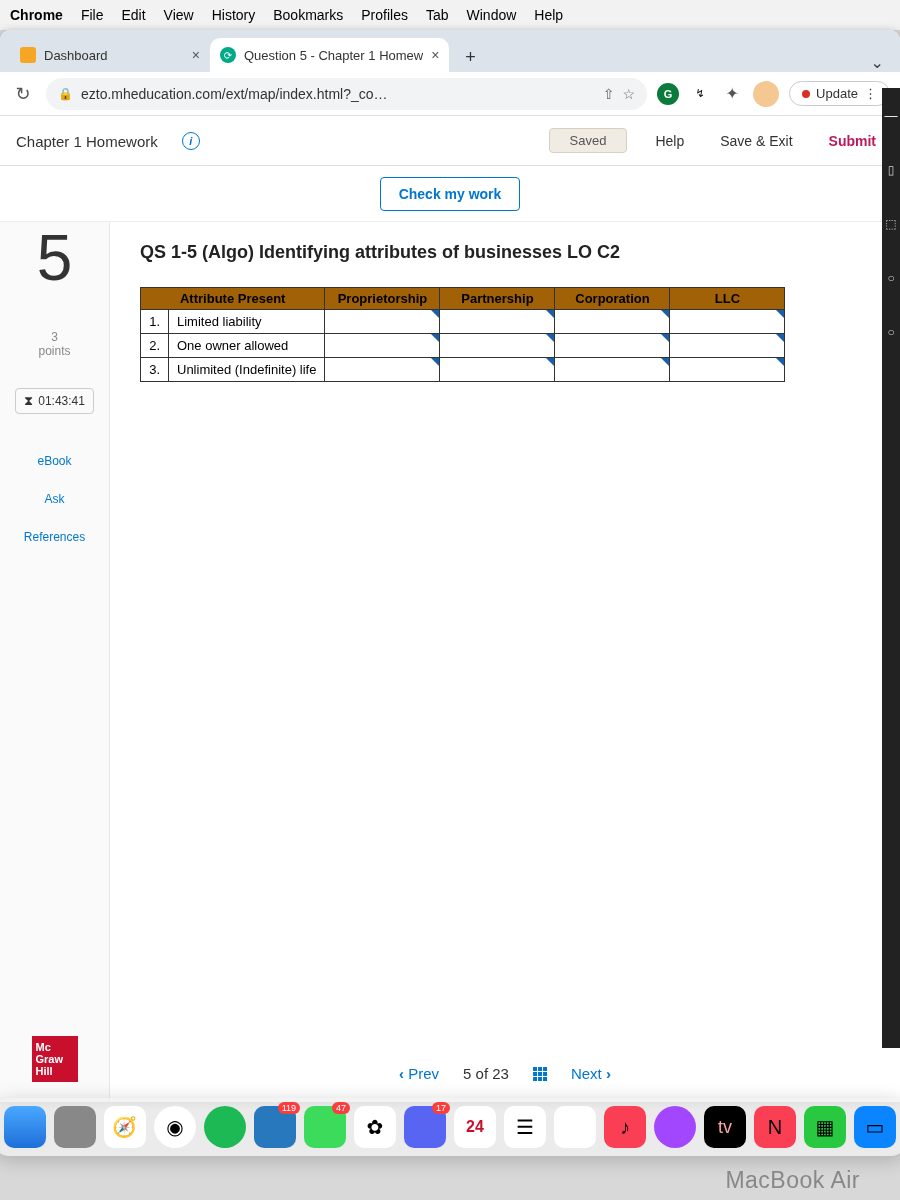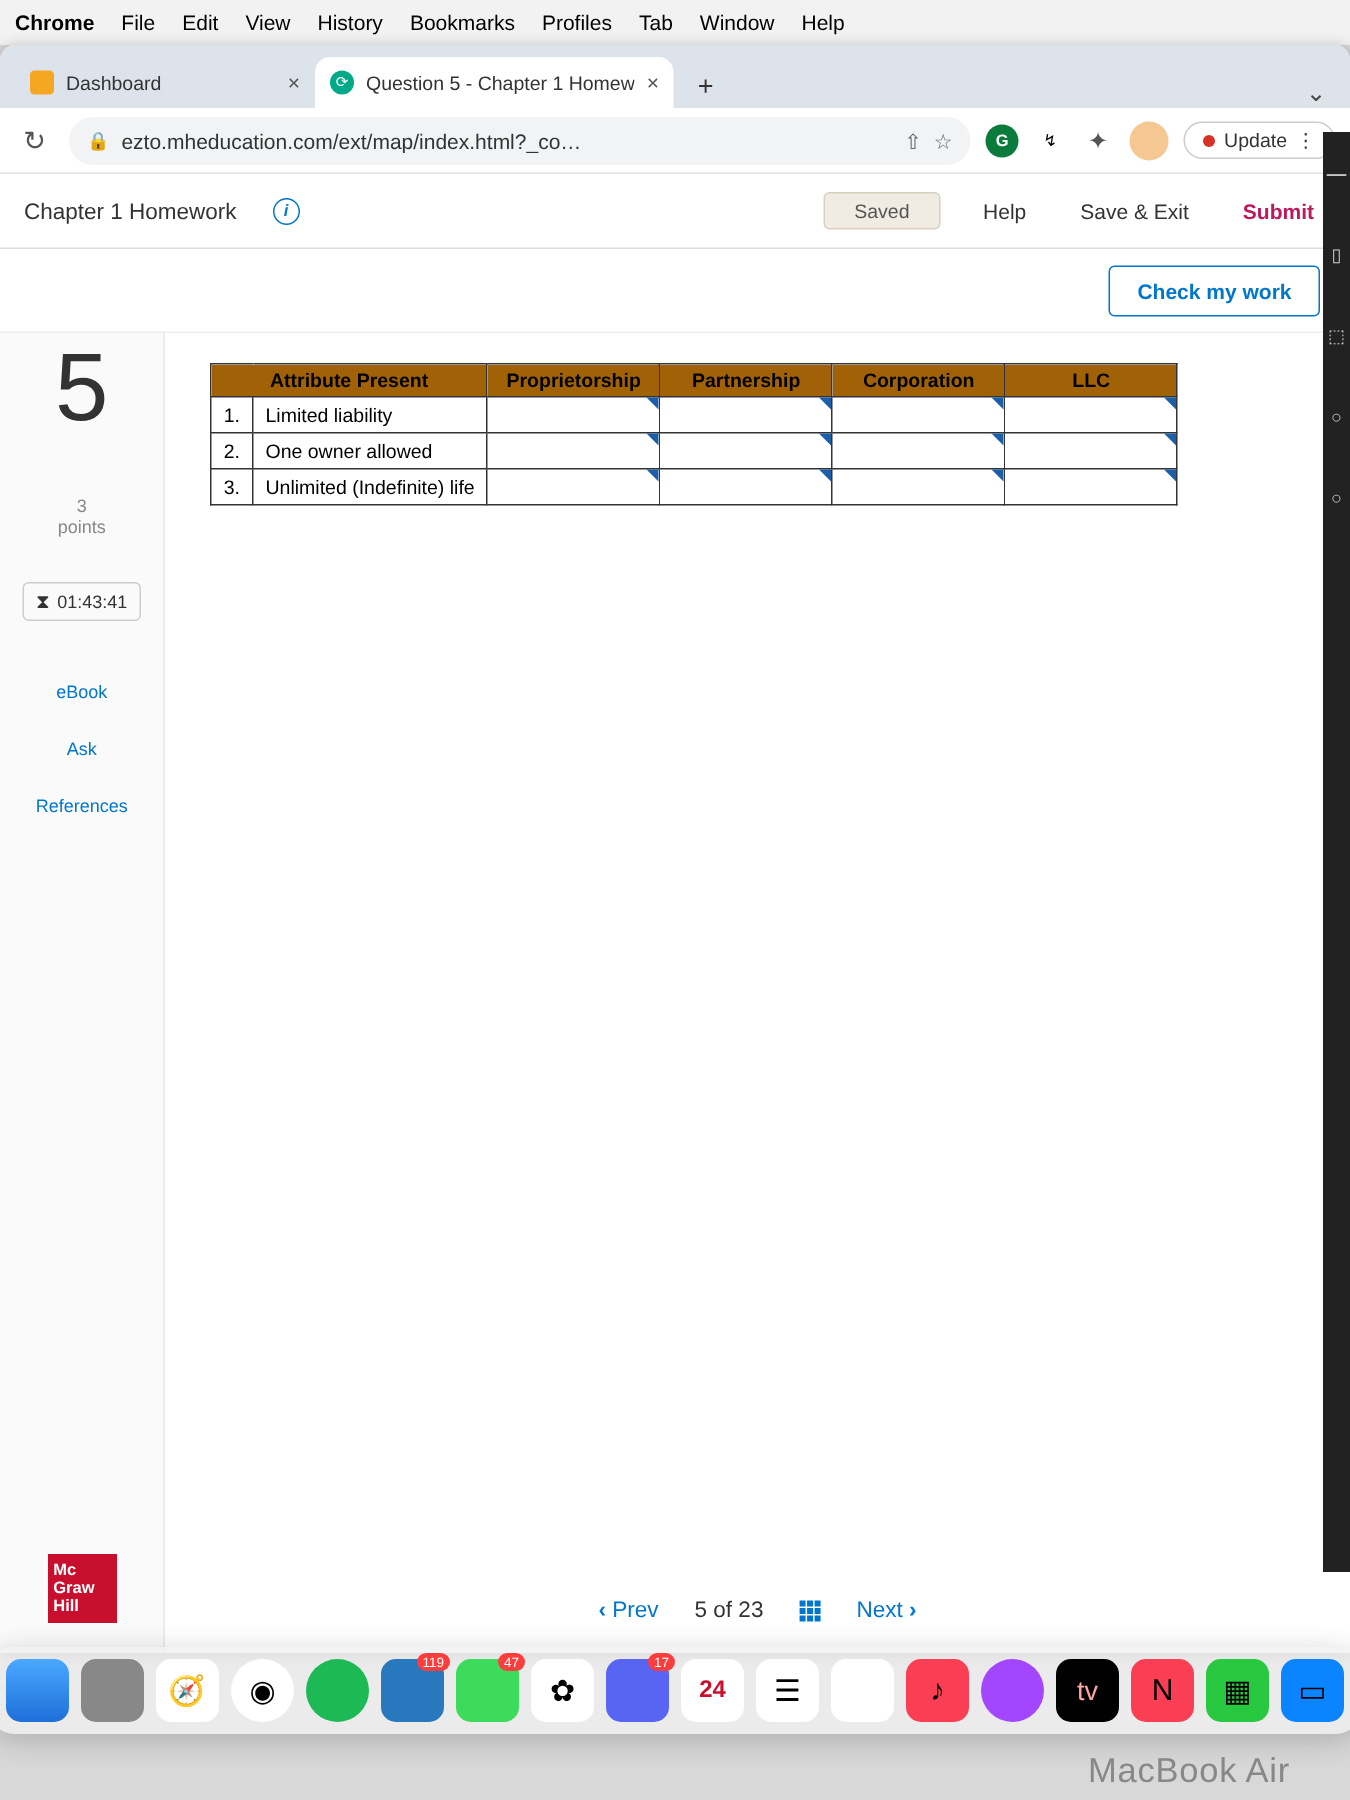--- a/index.html
+++ b/index.html
@@ -41,21 +41,21 @@
 
 
 .assign-header { height: 50px; background: #fff; display: flex; align-items: center; padding: 0 16px; gap: 20px; border-bottom: 1px solid #ddd; }
 .assign-title { font-size: 15px; color: #333; display: flex; align-items: flex-end; gap: 24px; }
 .info-icon { width: 18px; height: 18px; border-radius: 50%; border: 1.5px solid #0077cc; color: #0077cc; display: inline-flex; align-items: center; justify-content: center; font-size: 11px; font-style: italic; font-weight: bold; }
 .saved-badge { margin-left: auto; background: #f0ece4; border: 1px solid #d8d0be; border-radius: 4px; padding: 4px 20px; font-size: 13px; color: #555; }
 .hdr-btn { font-size: 14px; color: #333; padding: 6px 8px; }
 .hdr-btn.bold { font-weight: 600; color: #be185d; }
 
 
-.checkwork-row { height: 56px; background: #fff; display: flex; align-items: center; justify-content: flex-end; padding: 0 20px; border-bottom: 1px solid #eee; }
+.checkwork-row { height: 56px; background: #fff; display: flex; align-items: center; justify-content: center; padding: 0 20px; border-bottom: 1px solid #eee; }
 .checkwork-btn { border: 1px solid #0077cc; color: #0077cc; background: #fff; border-radius: 4px; padding: 8px 18px; font-size: 14px; font-weight: 600; }
 
 
 .content { display: flex; height: 880px; background: #fff; }
 .leftcol { width: 110px; background: #fafafa; border-right: 1px solid #e8e8e8; display: flex; flex-direction: column; align-items: center; padding-top: 4px; }
 .qnum { font-size: 64px; font-weight: 300; color: #333; line-height: 1; margin-bottom: 40px; }
 .points { font-size: 12px; color: #888; text-align: center; margin-bottom: 30px; }
 .timer { border: 1px solid #ccc; border-radius: 4px; padding: 4px 8px; font-size: 12px; color: #333; display: flex; align-items: center; gap: 5px; margin-bottom: 40px; }
 .hourglass { font-size: 13px; }
 .side-link { font-size: 12px; color: #0077cc; margin-bottom: 24px; cursor: pointer; }
@@ -195,20 +195,21 @@
       <div class="side-link">Ask</div>
       <div class="side-link">References</div>
       <div class="mgh-logo">
         <span>Mc</span>
         <span>Graw</span>
         <span>Hill</span>
       </div>
     </div>
 
     <div class="maincol">
+      <div class="qtitle">QS 1-5 (Algo) Identifying attributes of businesses LO C2</div>
 
       <table class="attr">
         <tbody>
             <tr>
           <th colspan="2">Attribute Present</th>
           <th>Proprietorship</th>
           <th>Partnership</th>
           <th>Corporation</th>
           <th>LLC</th>
         </tr>

